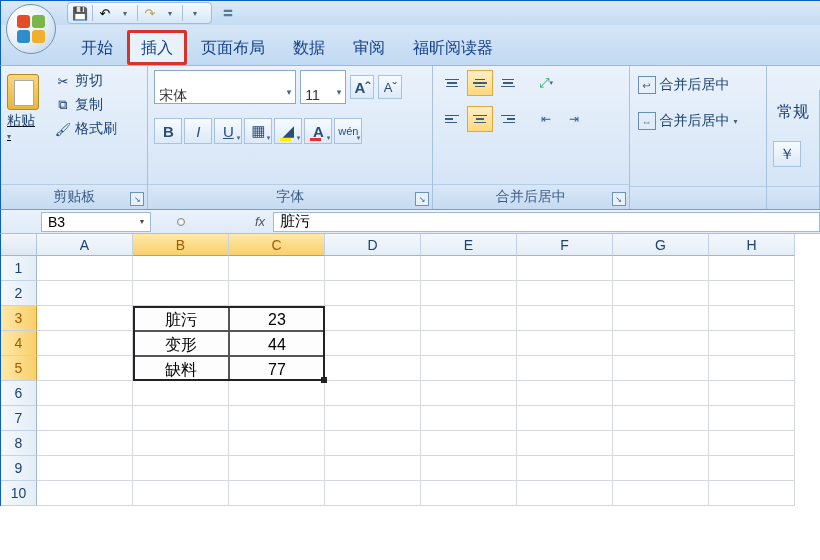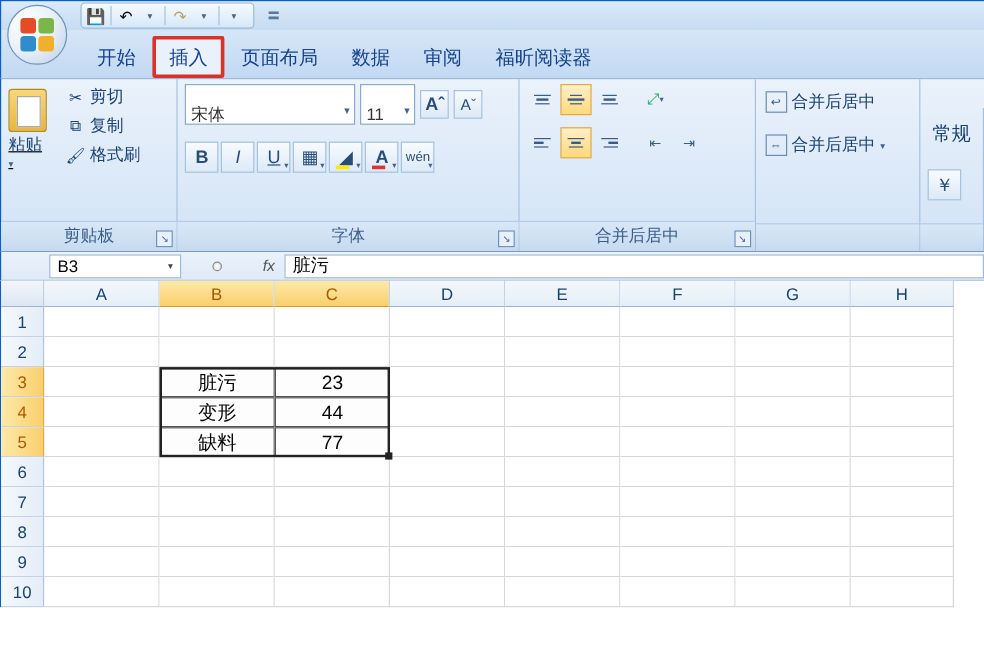--- a/index.html
+++ b/index.html
@@ -62,21 +62,21 @@
   .wrap-ico { width: 18px; height: 18px; border: 1px solid #6c8db0; display: inline-flex; align-items: center; justify-content: center; font-size: 10px; color: #3a5d87; }
 
   .num-group { flex: 1; margin-top: 24px; }
   .num-lbl { font-size: 16px; color: #1a4170; padding: 6px 4px; white-space: nowrap; }
 
   .namebox-row { height: 24px; background: linear-gradient(#eaf2fb,#dfebf8); border-bottom: 1px solid #a7c2de; border-left: 1px solid #0a5fc4; display: flex; align-items: center; }
   .namebox { width: 110px; background: #fff; border: 1px solid #9fb9d6; height: 20px; margin-left: 40px; display: flex; align-items: center; padding: 0 6px; font-size: 14px; }
   .namebox .arr { margin-left: auto; font-size: 8px; color: #444; }
   .nb-dot { width: 60px; display: flex; justify-content: center; }
   .nb-dot .d { width: 8px; height: 8px; border-radius: 50%; border: 1px solid #888; background: radial-gradient(#fff,#ddd); }
-  .fx { width: 26px; text-align: center; font-style: italic; font-size: 13px; color: #555; }
+  .fx { width: 26px; text-align: center; font-style: italic; font-size: 13px; color: #555; margin-left: 36px; }
   .formula-bar { flex: 1; background: #fff; border: 1px solid #9fb9d6; height: 20px; padding: 0 6px; font-size: 15px; display:flex; align-items:center; }
 
   .grid-area { border-left: 1px solid #0a5fc4; position: relative; }
   .col-headers { display: flex; height: 22px; }
   .corner { width: 36px; background: linear-gradient(#f2f6fb,#dce7f3); border-right: 1px solid #b0c5dc; border-bottom: 1px solid #9db6d1; }
   .colh { width: 96px; background: linear-gradient(#f4f8fc,#e4edf7); border-right: 1px solid #c3d3e5; border-bottom: 1px solid #9db6d1; text-align: center; font-size: 14px; color: #1a4170; line-height: 22px; }
   .colh.sel { background: linear-gradient(#ffe9a8,#f9cf6c); color: #a65a00; border-bottom-color: #d99a2e; }
   .grid-rows { }
   .grow { display: flex; height: 25px; }
   .rowh { width: 36px; background: linear-gradient(90deg,#f4f8fc,#e4edf7); border-right: 1px solid #9db6d1; border-bottom: 1px solid #c3d3e5; text-align: center; font-size: 14px; color: #1a4170; line-height: 25px; }

